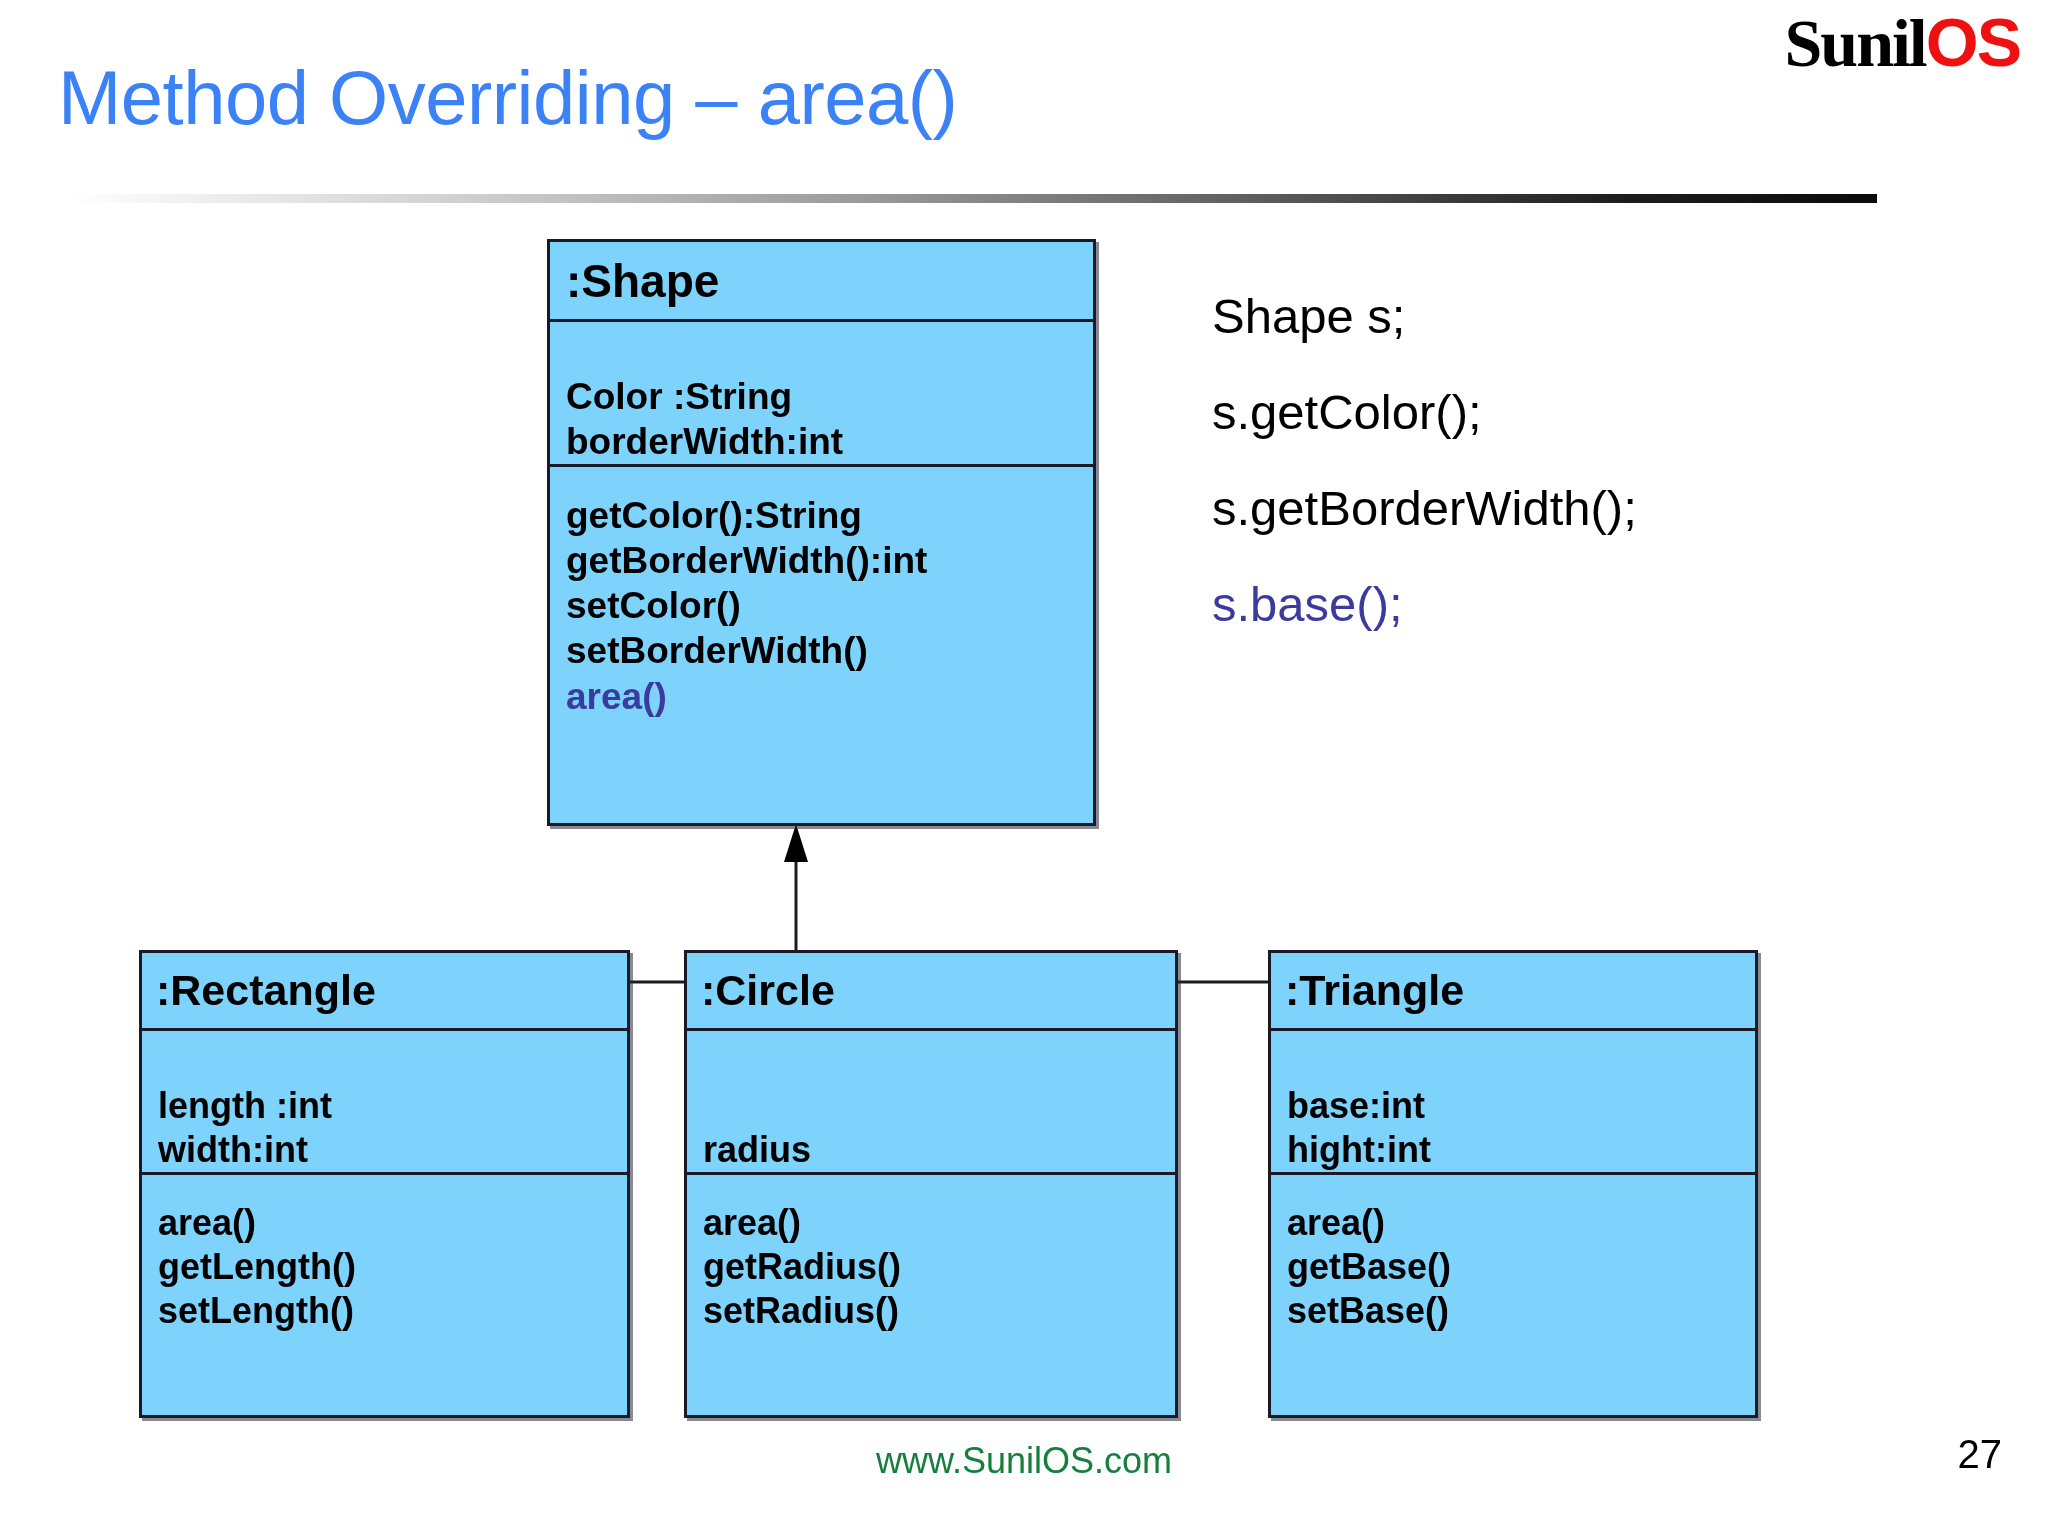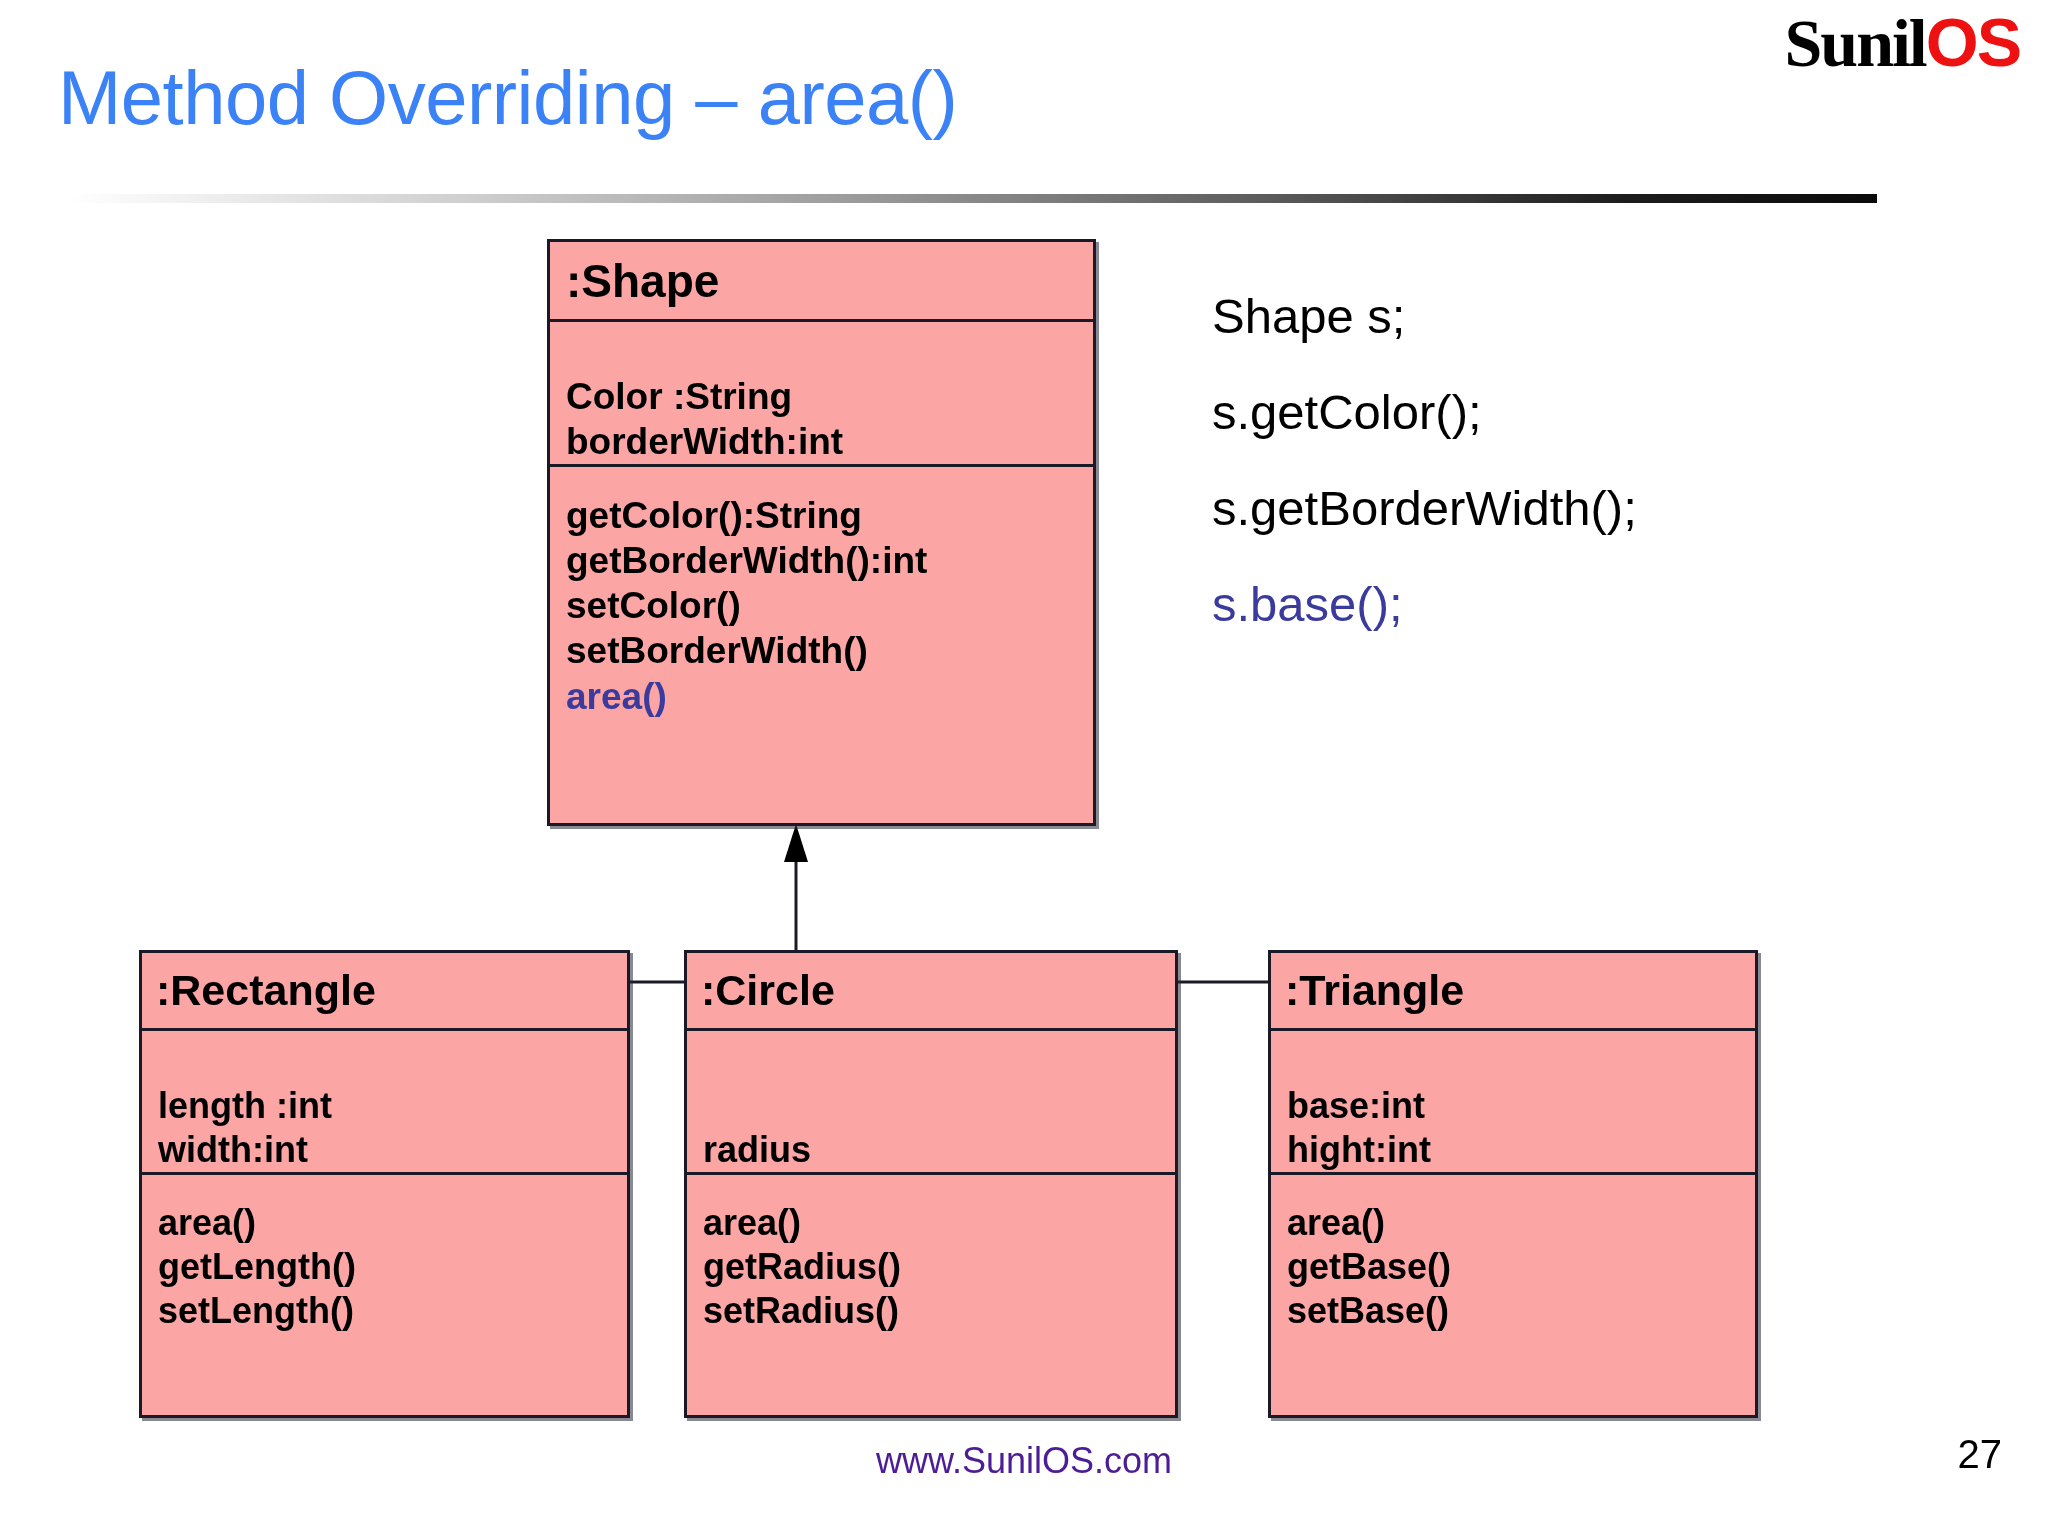--- a/index.html
+++ b/index.html
@@ -50,21 +50,21 @@
     width: 1809px;
     height: 9px;
     background: linear-gradient(to right,
                 #ffffff 0%, #f2f2f2 6%, #cfcfcf 22%,
                 #9a9a9a 44%, #5c5c5c 66%, #1d1d1d 86%, #0a0a0a 100%);
   }
 
   
   .uml-box {
     position: absolute;
-    background: #fca5a5;
+    background: #7dd3fc;
     border: 3px solid #1a1a26;
     box-sizing: border-box;
     box-shadow: 3px 3px 0 rgba(40,40,60,0.55);
   }
   .uml-name {
     font-weight: bold;
     color: #000000;
     box-sizing: border-box;
     display: flex;
     align-items: center;
@@ -120,21 +120,21 @@
   }
   #code-block .code-line.code-accent { color: #3B3B9E; }
 
   
   #footer-url {
     position: absolute;
     left: 0; right: 0;
     top: 1440px;
     text-align: center;
     font-size: 36px;
-    color: #4c1d95;
+    color: #15803d;
   }
   #page-number {
     position: absolute;
     right: 46px;
     top: 1432px;
     font-size: 40px;
     color: #000000;
   }
 </style>
 </head>

